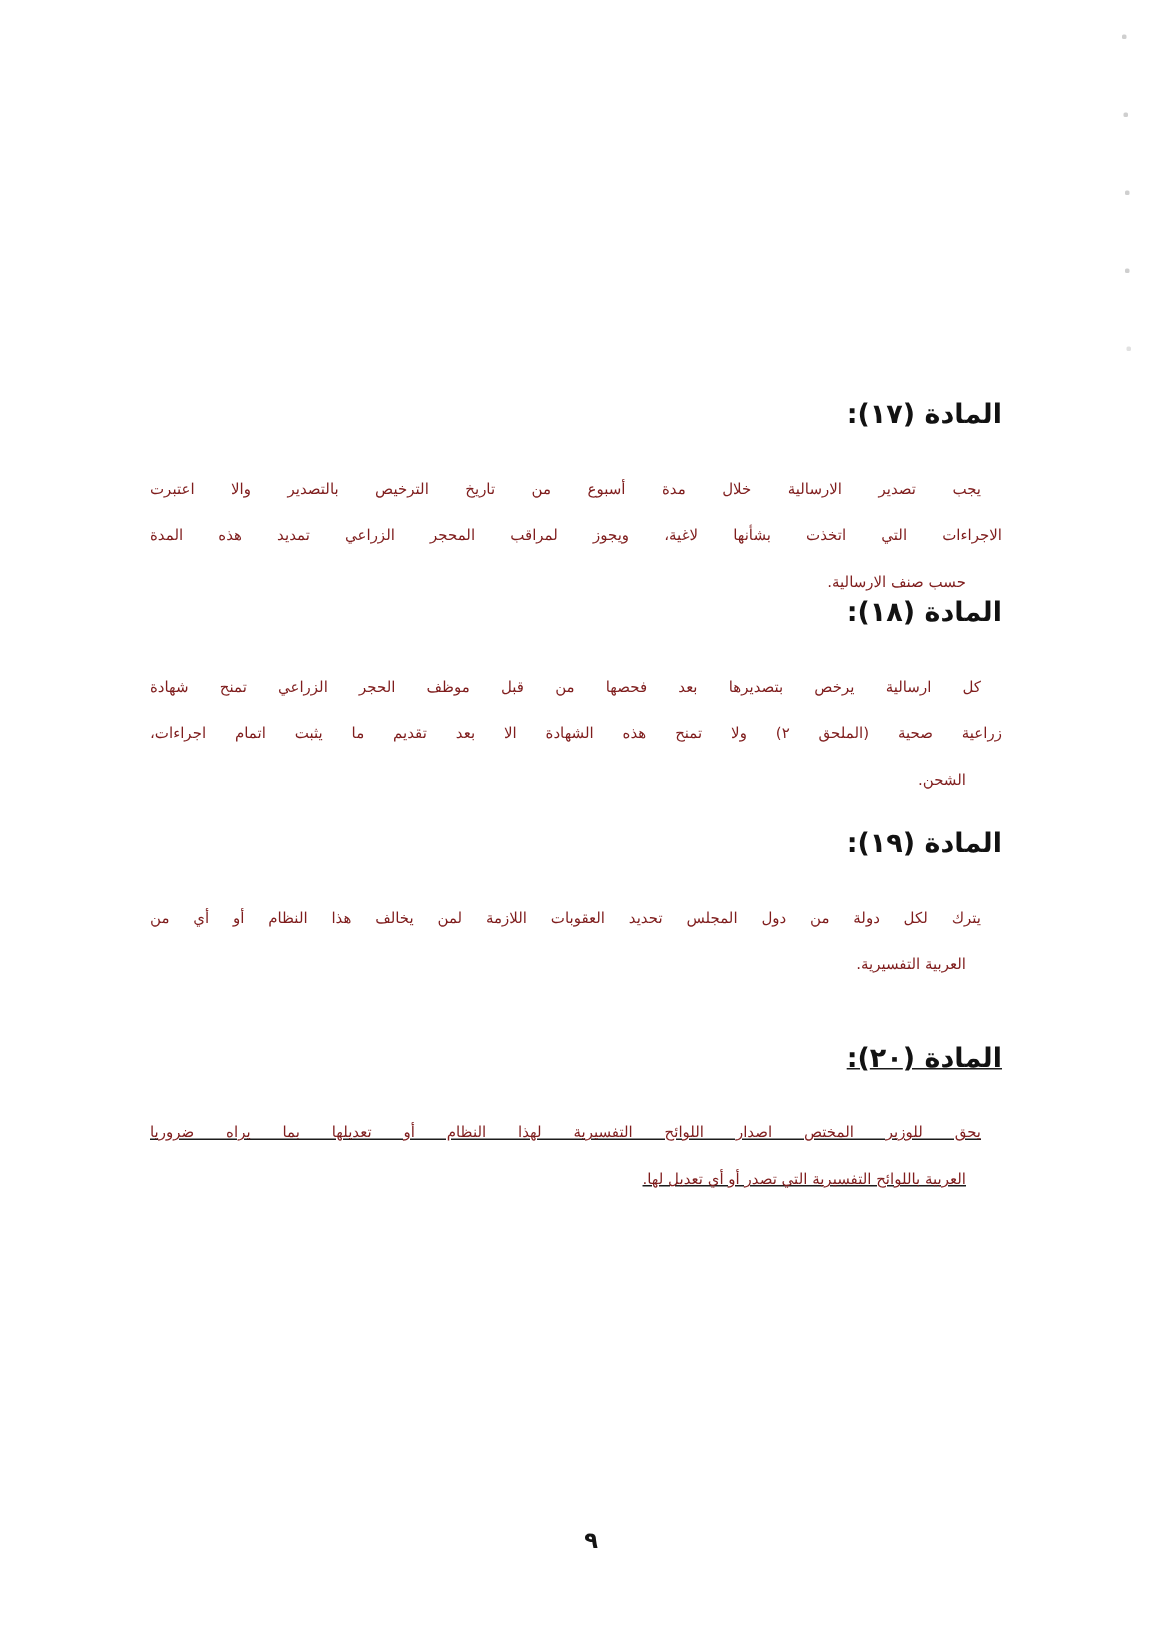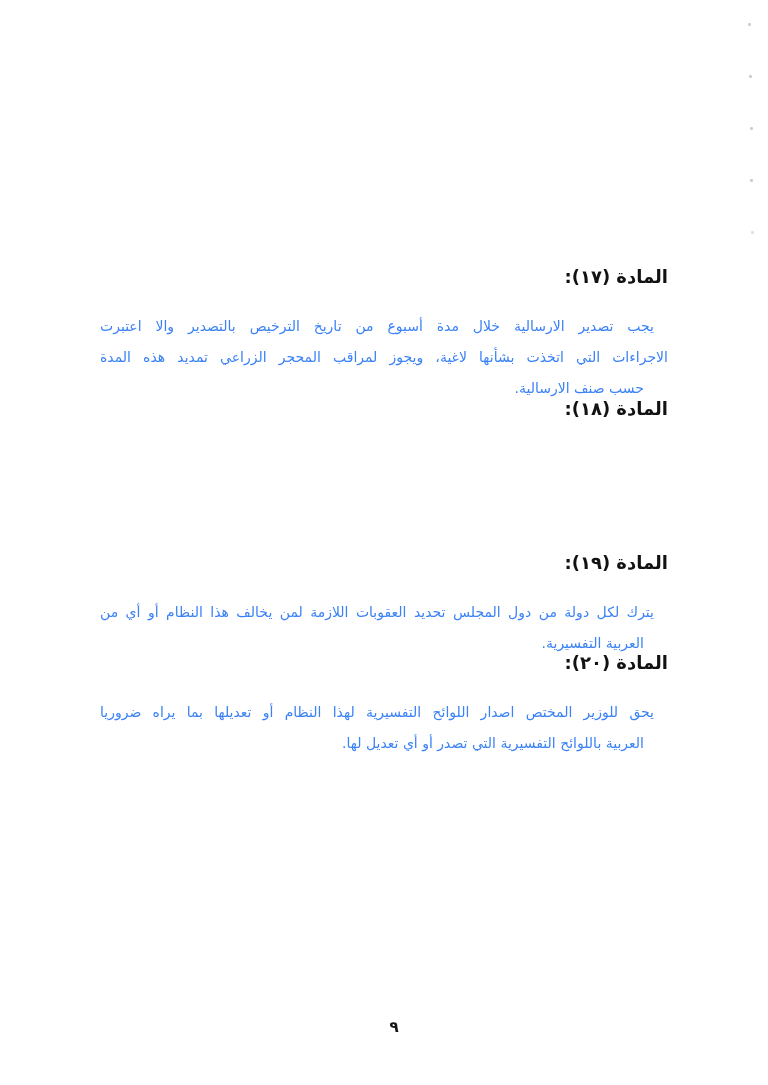--- a/index.html
+++ b/index.html
@@ -23,35 +23,35 @@
   
   .article-section {
     position: absolute;
     right: 100px;
     width: 568px;
     direction: rtl;
   }
   .sec-0 { top: 240px; margin-top: 24px; }
   .sec-1 { top: 396px; }
   .sec-2 { top: 550px; }
-  .sec-3 { top: 650px; }
+  .sec-3 { top: 693px; text-decoration: underline; }
   .article-heading {
     margin: 0;
     font-size: 18px;
     font-weight: bold;
     line-height: 25px;
     text-align: right;
     color: #121212;
     letter-spacing: 0;
   }
   .article-paragraph {
     margin: 22px 0 0 0;
-    font-size: 14px;
+    font-size: 10px;
     line-height: 31px;
-    color: #3b82f6;
+    color: #7f1d1d;
   }
   .line {
     display: block;
     text-align: justify;
     text-align-last: justify;
     height: 31px;
     overflow: hidden;
   }
   .line.first { padding-right: 14px; }
   .line.last {
@@ -96,20 +96,25 @@
       <h2 class="article-heading">المادة (١٧):</h2>
       <p class="article-paragraph">
           <span class="line first">يجب تصدير الارسالية خلال مدة أسبوع من تاريخ الترخيص بالتصدير والا اعتبرت</span>
           <span class="line">الاجراءات التي اتخذت بشأنها لاغية، ويجوز لمراقب المحجر الزراعي تمديد هذه المدة</span>
           <span class="line last">حسب صنف الارسالية.</span>
         </p>
     </section>
 
     <section class="article-section sec-1">
       <h2 class="article-heading">المادة (١٨):</h2>
+      <p class="article-paragraph">
+          <span class="line first">كل ارسالية يرخص بتصديرها بعد فحصها من قبل موظف الحجر الزراعي تمنح شهادة</span>
+          <span class="line">زراعية صحية (الملحق ٢) ولا تمنح هذه الشهادة الا بعد تقديم ما يثبت اتمام اجراءات،</span>
+          <span class="line last">الشحن.</span>
+        </p>
     </section>
 
     <section class="article-section sec-2">
       <h2 class="article-heading">المادة (١٩):</h2>
       <p class="article-paragraph">
           <span class="line first">يترك لكل دولة من دول المجلس تحديد العقوبات اللازمة لمن يخالف هذا النظام أو أي من</span>
           <span class="line last">العربية التفسيرية.</span>
         </p>
     </section>
 

